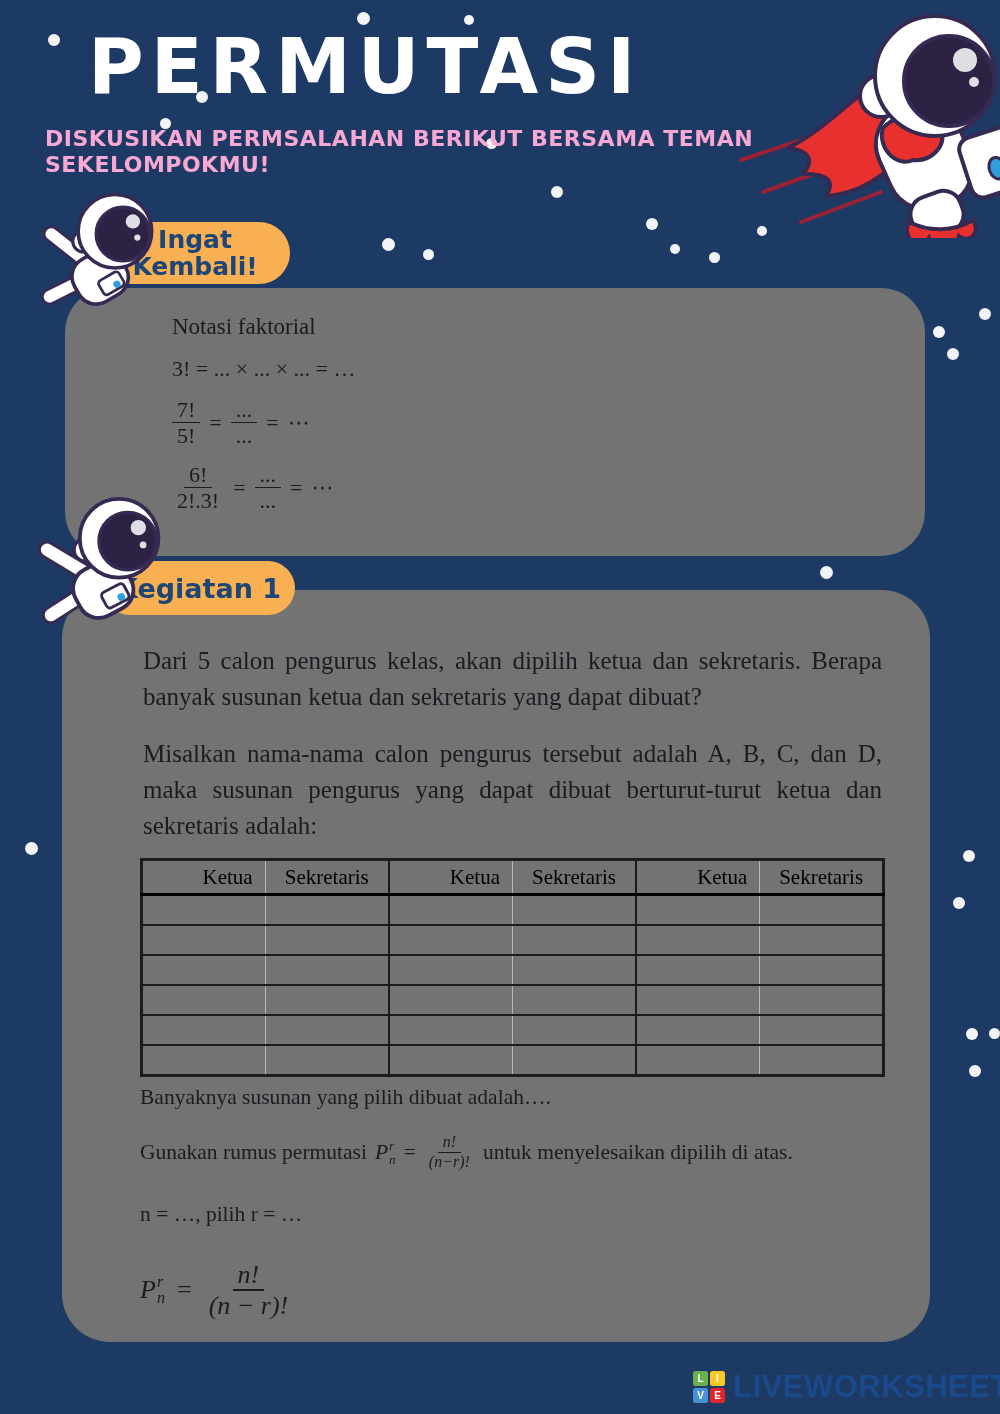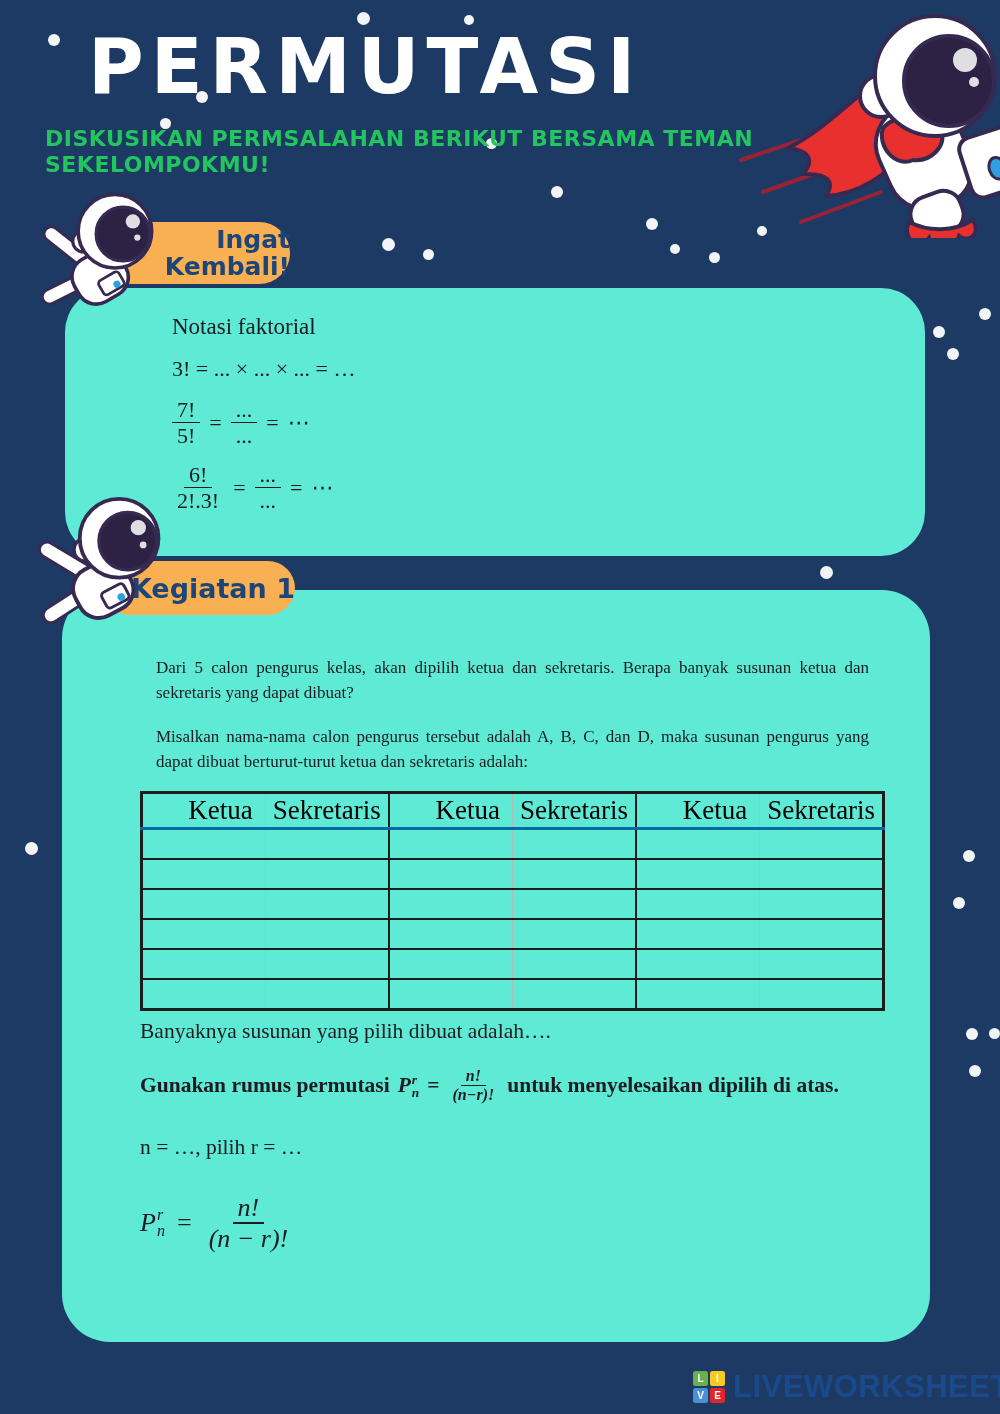--- a/index.html
+++ b/index.html
@@ -17,62 +17,62 @@
     position:absolute;left:88px;top:14px;
     font-family:"DejaVu Sans",sans-serif;
     font-weight:900;font-size:76px;letter-spacing:7px;
     color:#ffffff;
     margin-top:8px;
   }
   .subtitle{
     position:absolute;left:45px;top:126px;width:720px;
     font-family:"DejaVu Sans",sans-serif;
     font-weight:800;font-size:22px;line-height:1.2;
-    color:#22c55e;letter-spacing:0.5px;
+    color:#f9a8d4;letter-spacing:0.5px;
   }
   
   .badge{
     position:absolute;background:#f8b052;color:#1d4577;
     font-family:"DejaVu Sans",sans-serif;font-weight:800;
-    display:flex;flex-direction:column;align-items:flex-end;justify-content:center;
+    display:flex;flex-direction:column;align-items:center;justify-content:center;
     z-index:6;
   }
   .badge-recall{left:100px;top:222px;width:190px;height:62px;border-radius:32px;font-size:25px;line-height:1.08;}
   .badge-activity{left:103px;top:561px;width:192px;height:54px;border-radius:28px;font-size:27px;}
   
-  .card{position:absolute;background:#5eead4;z-index:3;}
+  .card{position:absolute;background:#737373;z-index:3;}
   .card-recall{left:65px;top:288px;width:860px;height:268px;border-radius:44px;
     padding:18px 40px 0 107px;box-sizing:border-box;}
   .card-activity{left:62px;top:590px;width:868px;height:752px;border-radius:48px;
     padding:50px 45px 0 78px;box-sizing:border-box;}
   .serif{font-family:"Liberation Serif",serif;color:#1b1b22;}
   .card-recall .heading{font-size:23px;margin-top:8px;}
   .eq{font-size:22px;margin-top:16px;display:flex;align-items:center;gap:9px;}
   .frac{display:inline-flex;flex-direction:column;align-items:center;line-height:1.05;}
   .frac .num{padding:0 5px 1px 5px;border-bottom:1.8px solid #1b1b22;}
   .frac .den{padding:1px 5px 0 5px;}
   
-  .para{font-size:17px;line-height:1.45;text-align:justify;margin:16px;}
+  .para{font-size:25px;line-height:1.45;text-align:justify;margin:3px;}
   .label-line{font-size:21.5px;margin-top:20px;}
   .intro{margin-top:20px;}
   
   table.answer-table{border-collapse:collapse;width:100%;margin-top:14px;
     border:3px solid #1c1c1c;table-layout:fixed;}
-  .answer-table th{font-family:"Liberation Serif",serif;font-weight:normal;font-size:27px;
-    height:30px;border-bottom:3px solid #0369a1;}
+  .answer-table th{font-family:"Liberation Serif",serif;font-weight:normal;font-size:21px;
+    height:30px;border-bottom:3px solid #000000;}
   .answer-table td{height:26px;border-bottom:2px solid #1c1c1c;}
   .answer-table th:nth-child(odd),.answer-table td:nth-child(odd){border-right:1px solid #b9b9b9;}
   .answer-table th:nth-child(even),.answer-table td:nth-child(even){border-right:2.5px solid #1c1c1c;}
   .answer-table th:nth-child(6),.answer-table td:nth-child(6){border-right:none;}
   .answer-table th:nth-child(odd){text-align:right;padding-right:12px;}
   .answer-table th:nth-child(even){text-align:center;}
   .answer-table tr:last-child td{border-bottom:none;}
   .count-line{font-size:21.5px;margin-top:8px;}
   
-  .formula-line{font-size:21.5px;margin-top:24px;display:flex;align-items:center;flex-wrap:wrap;gap:8px;font-weight:bold;}
+  .formula-line{font-size:21.5px;margin-top:24px;display:flex;align-items:center;flex-wrap:wrap;gap:8px;}
   .math{font-style:italic;font-family:"Liberation Serif",serif;}
   .pnr{display:inline-flex;align-items:center;font-style:italic;}
   .pnr .stack{display:inline-flex;flex-direction:column;font-size:62%;line-height:1.0;margin-left:1px;}
   .inline-frac{font-size:16px;}
   .inline-frac .num{border-bottom:1.4px solid #1b1b22;}
   .choose-line{font-size:21.5px;margin-top:31px;}
   .final-formula{margin-top:34px;font-size:26px;display:flex;align-items:center;gap:12px;}
   .final-formula .frac .num{border-bottom:2px solid #1b1b22;}
   
   .astro{position:absolute;z-index:7;}

